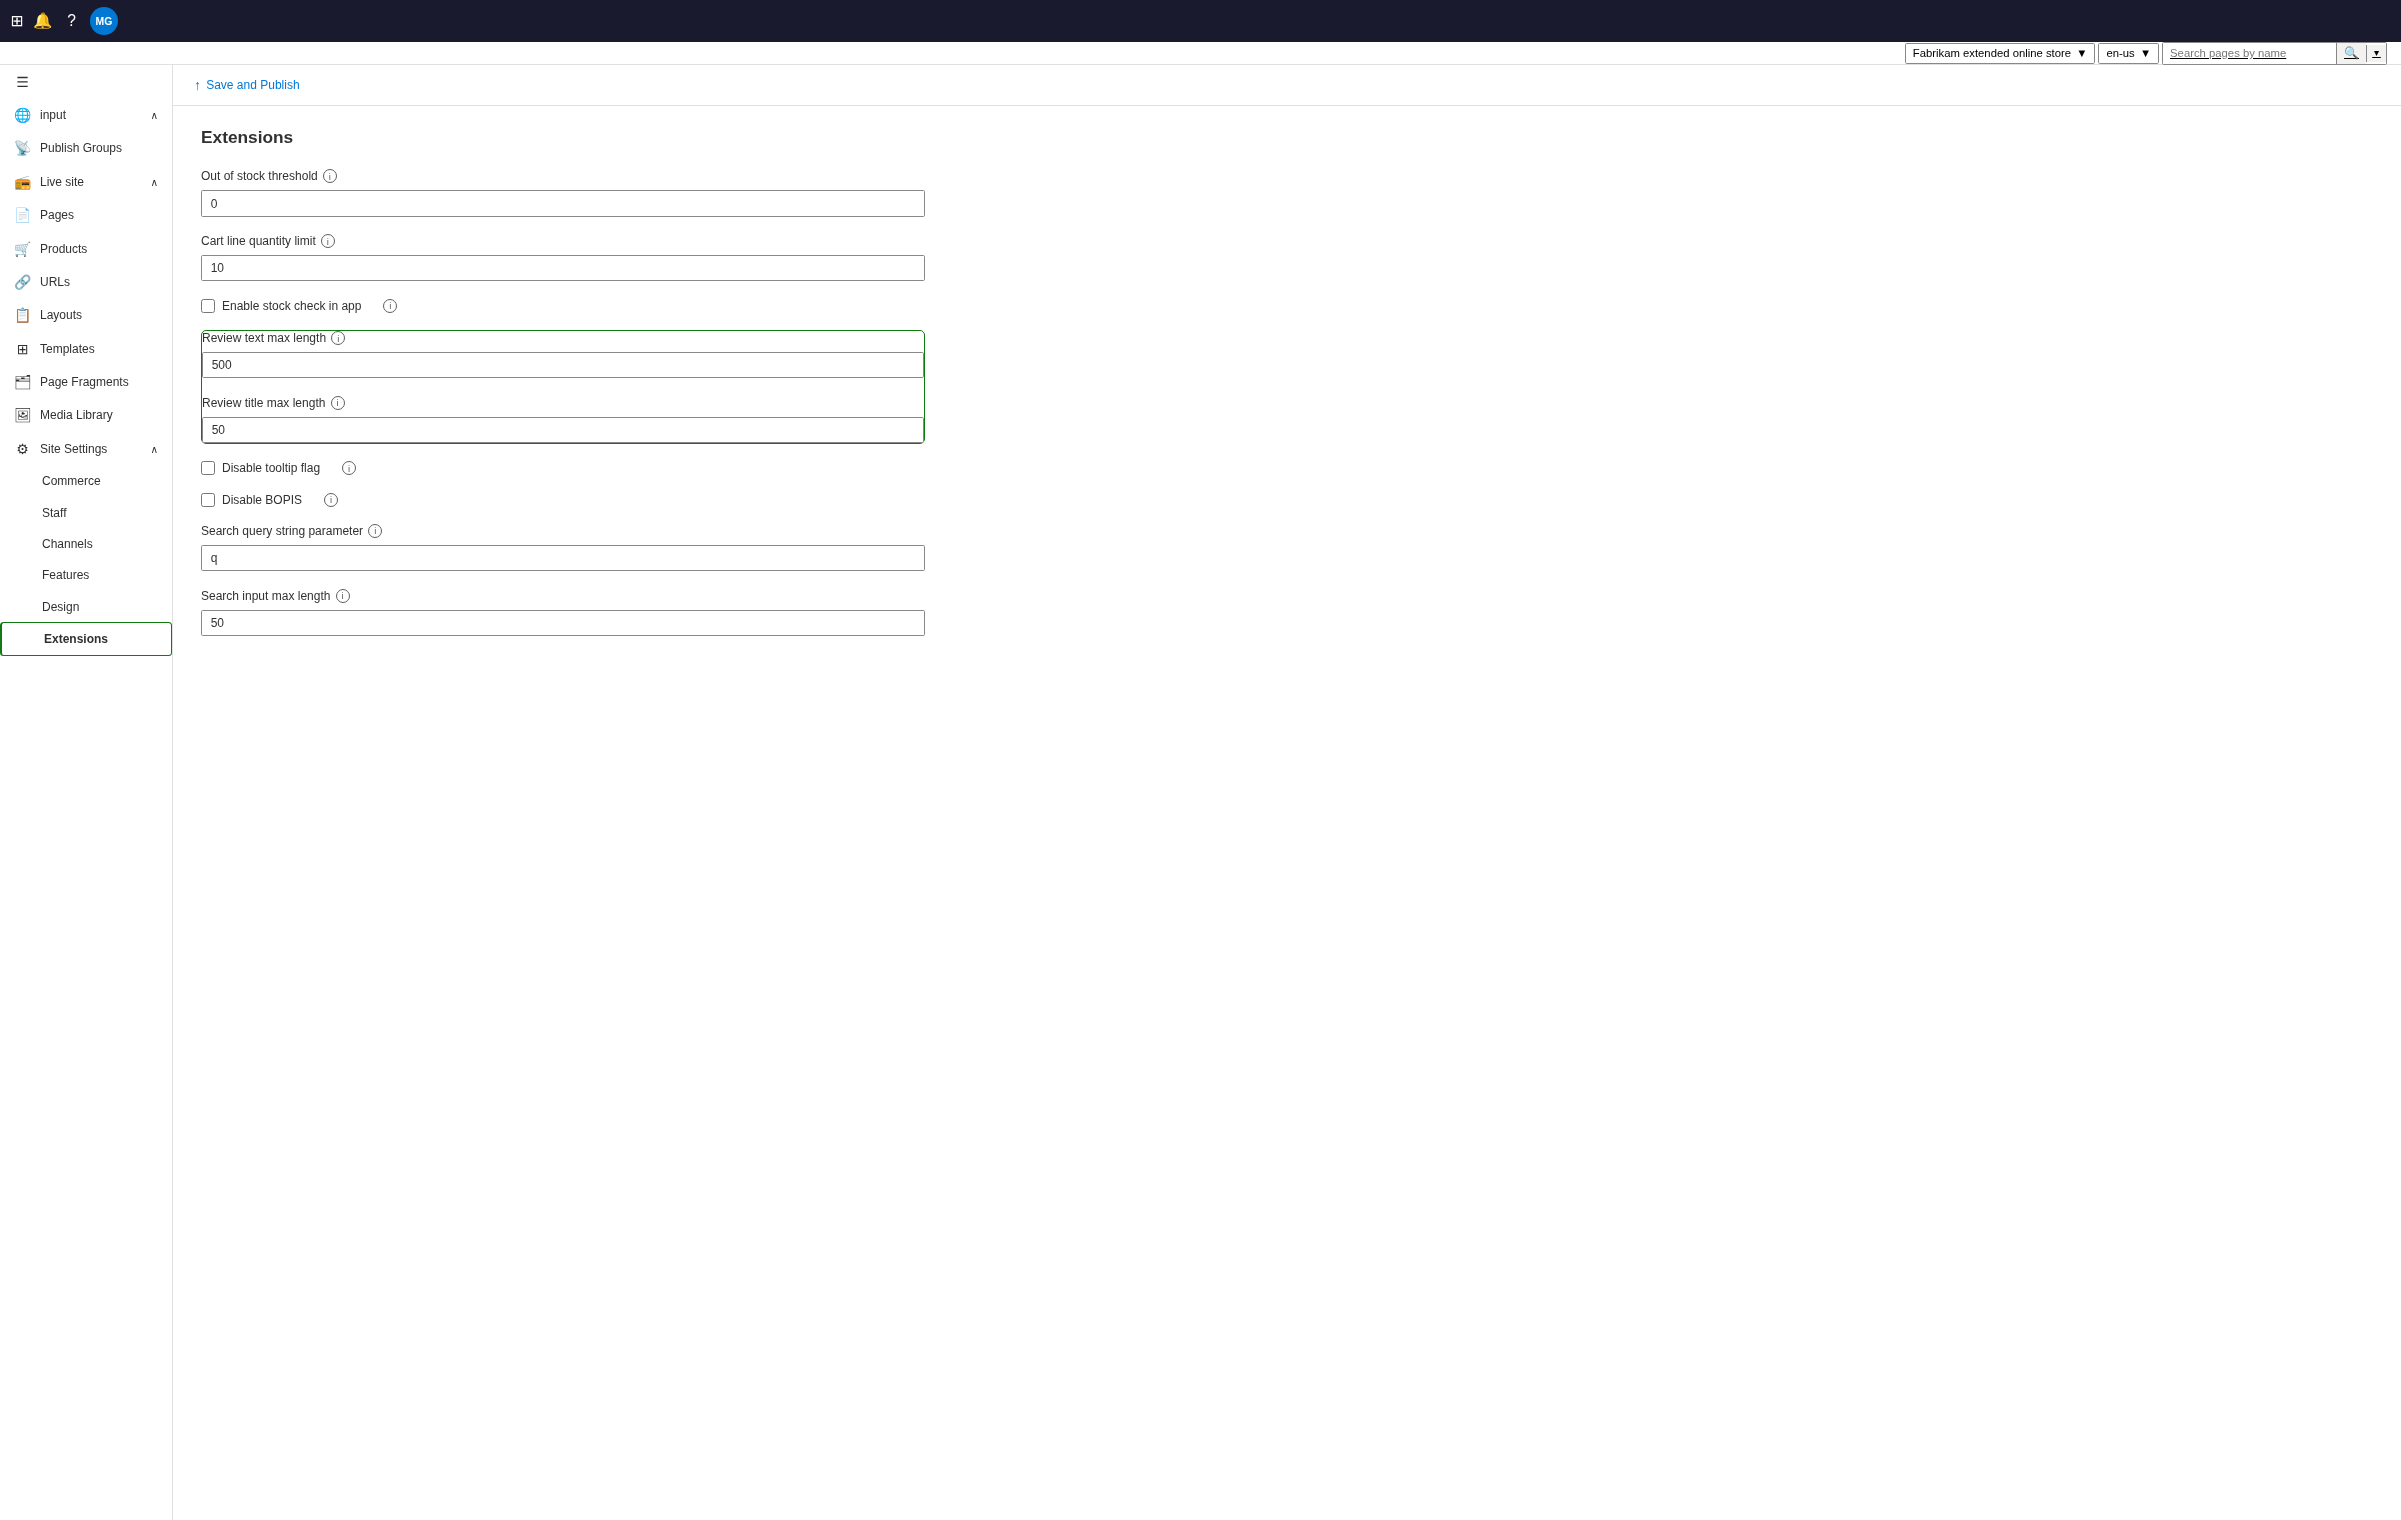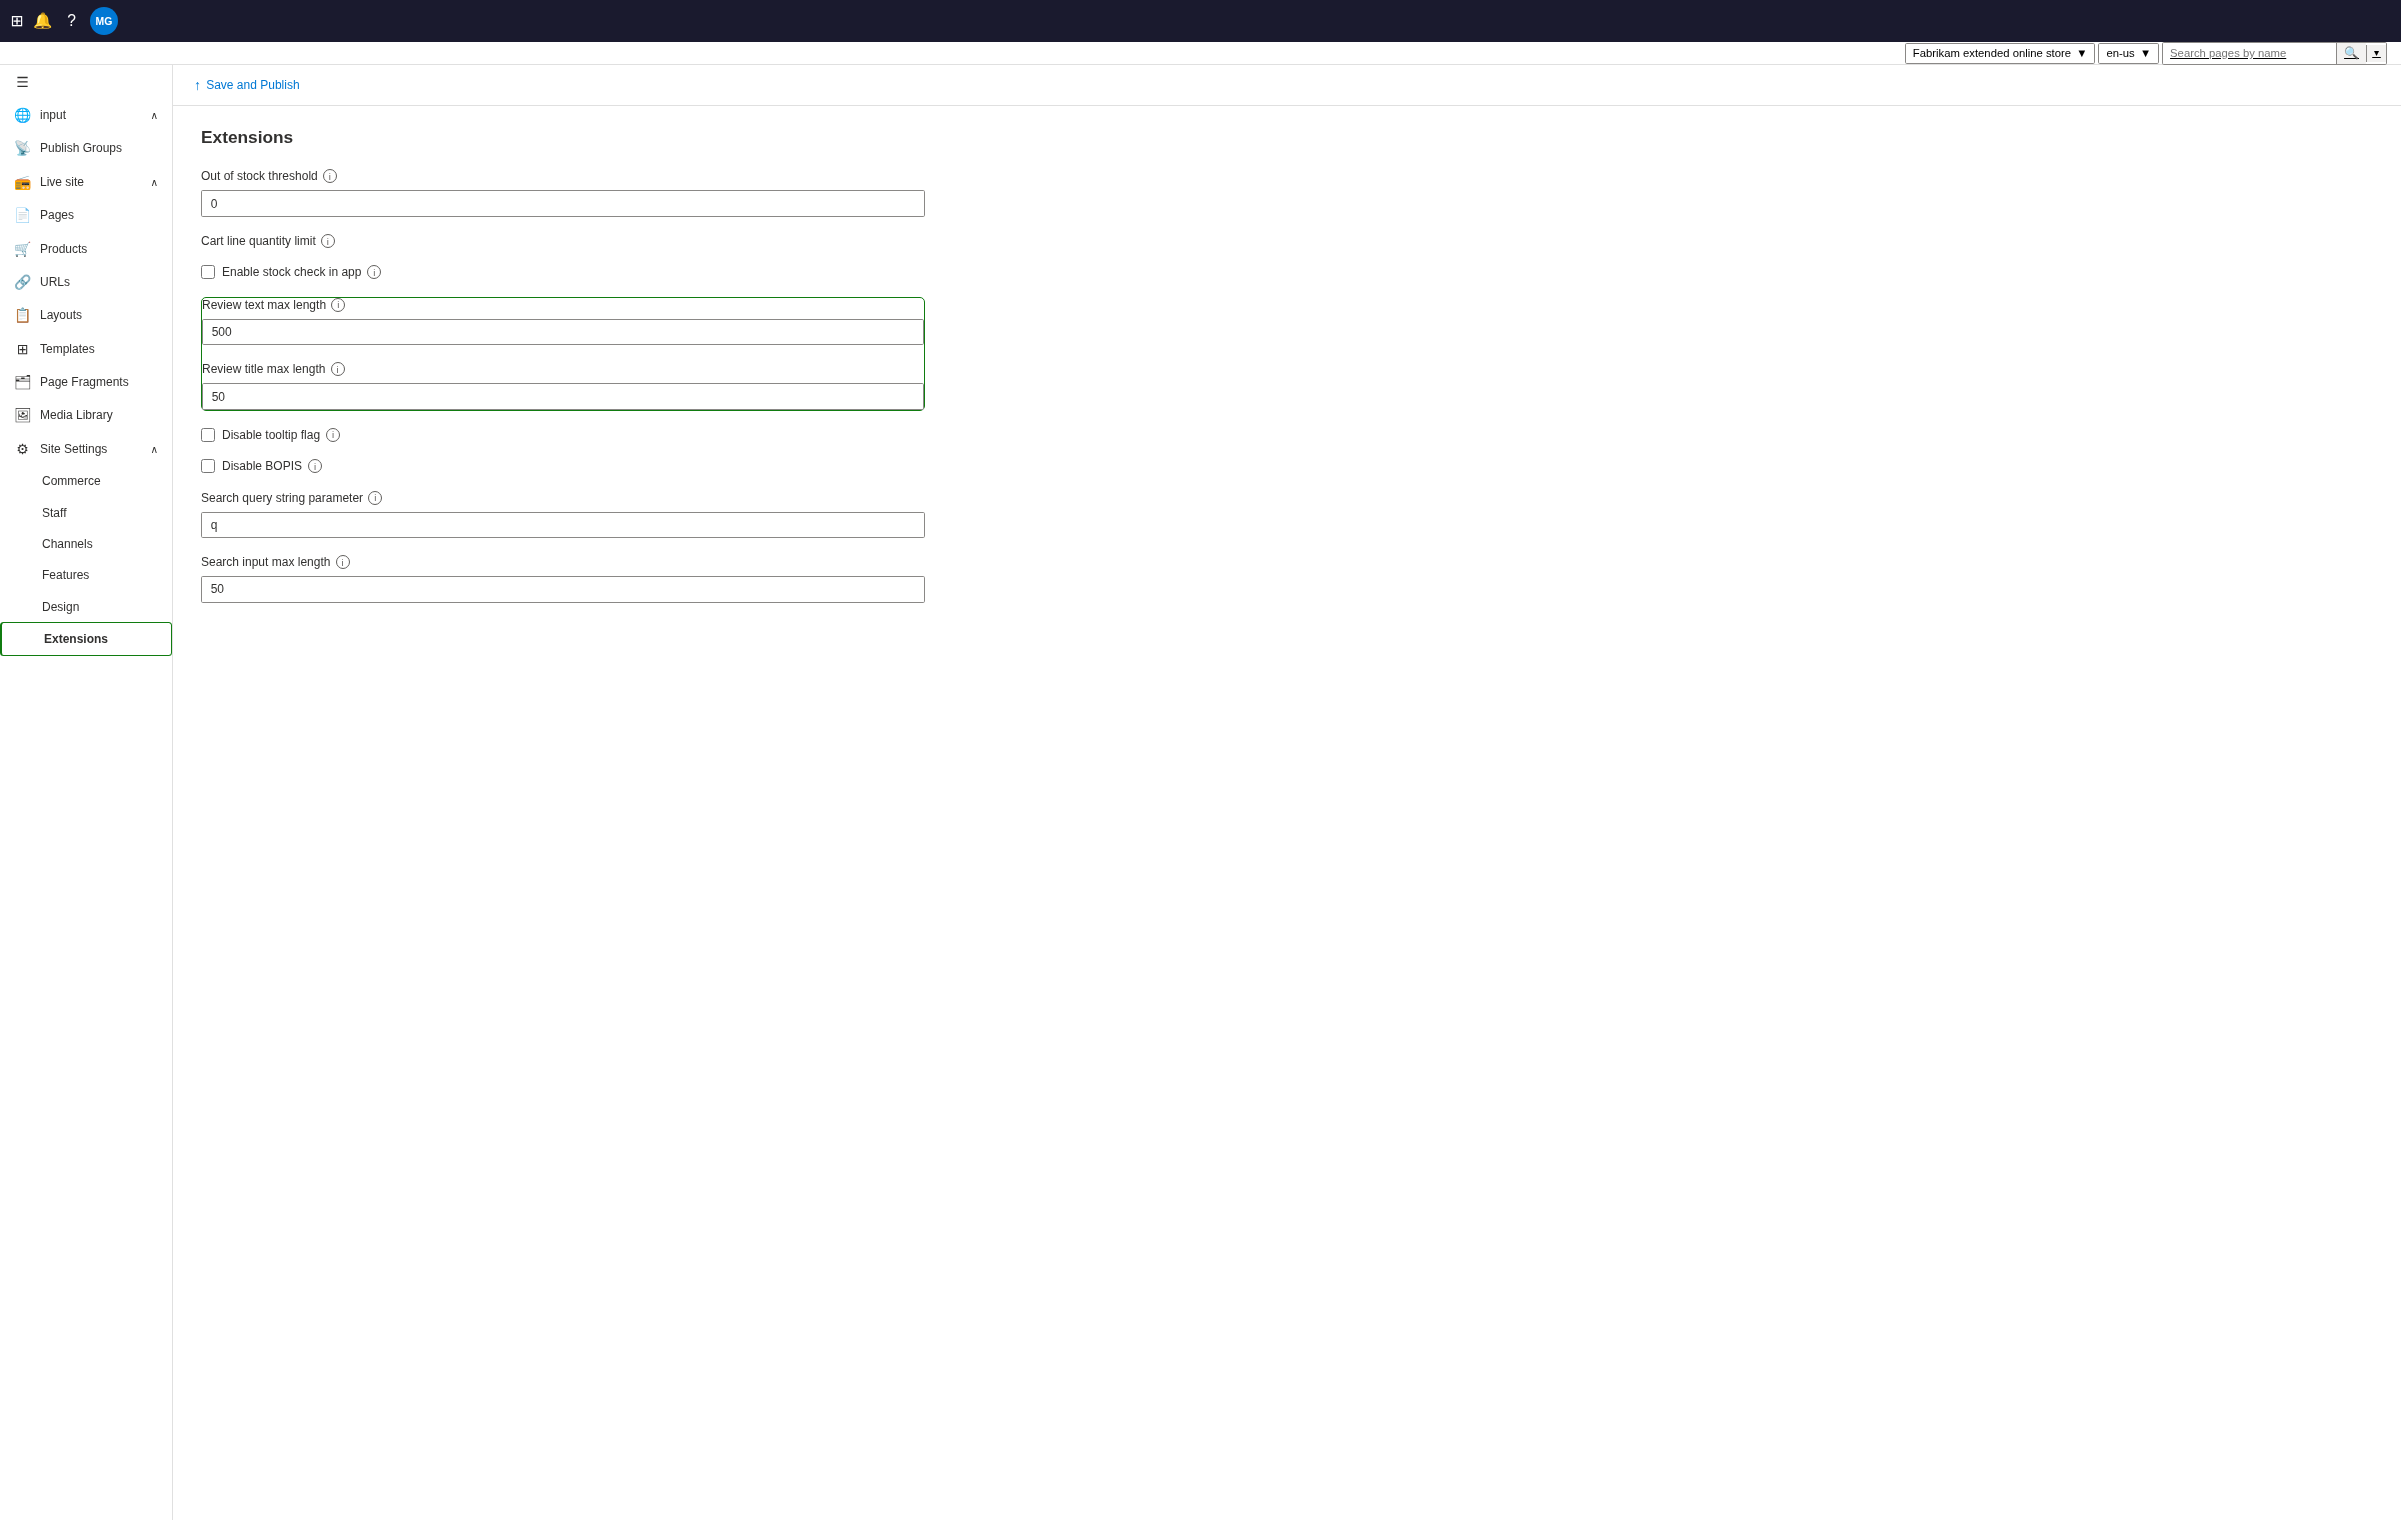--- a/index.html
+++ b/index.html
@@ -197,21 +197,21 @@
       margin-bottom: 17.3px;
     }
     .checkbox-row input[type=checkbox] {
       width: 14px;
       height: 14px;
       cursor: pointer;
     }
     .checkbox-label {
       display: flex;
       align-items: flex-end;
-      gap: 6px;
+      gap: 22px;
       font-size: 12px;
       color: #323130;
     }
 
     
     .highlight-box {
       border: 1.7px solid #107c10;
       border-radius: 5px;
       margin-bottom: 17.3px;
       background: white;
@@ -355,20 +355,21 @@
             <span class="info-icon">i</span>
           </div>
           <input class="form-input" type="text" value="0" style="">
         </div>
 
         <div class="form-field">
           <div class="form-label">
             <span>Cart line quantity limit</span>
             <span class="info-icon">i</span>
           </div>
+          <input class="form-input" type="text" value="10" style="">
         </div>
 
         <div class="checkbox-row">
           <input type="checkbox" style="">
           <div class="checkbox-label">
             <span>Enable stock check in app</span>
             <span class="info-icon">i</span>
           </div>
         </div>
 

